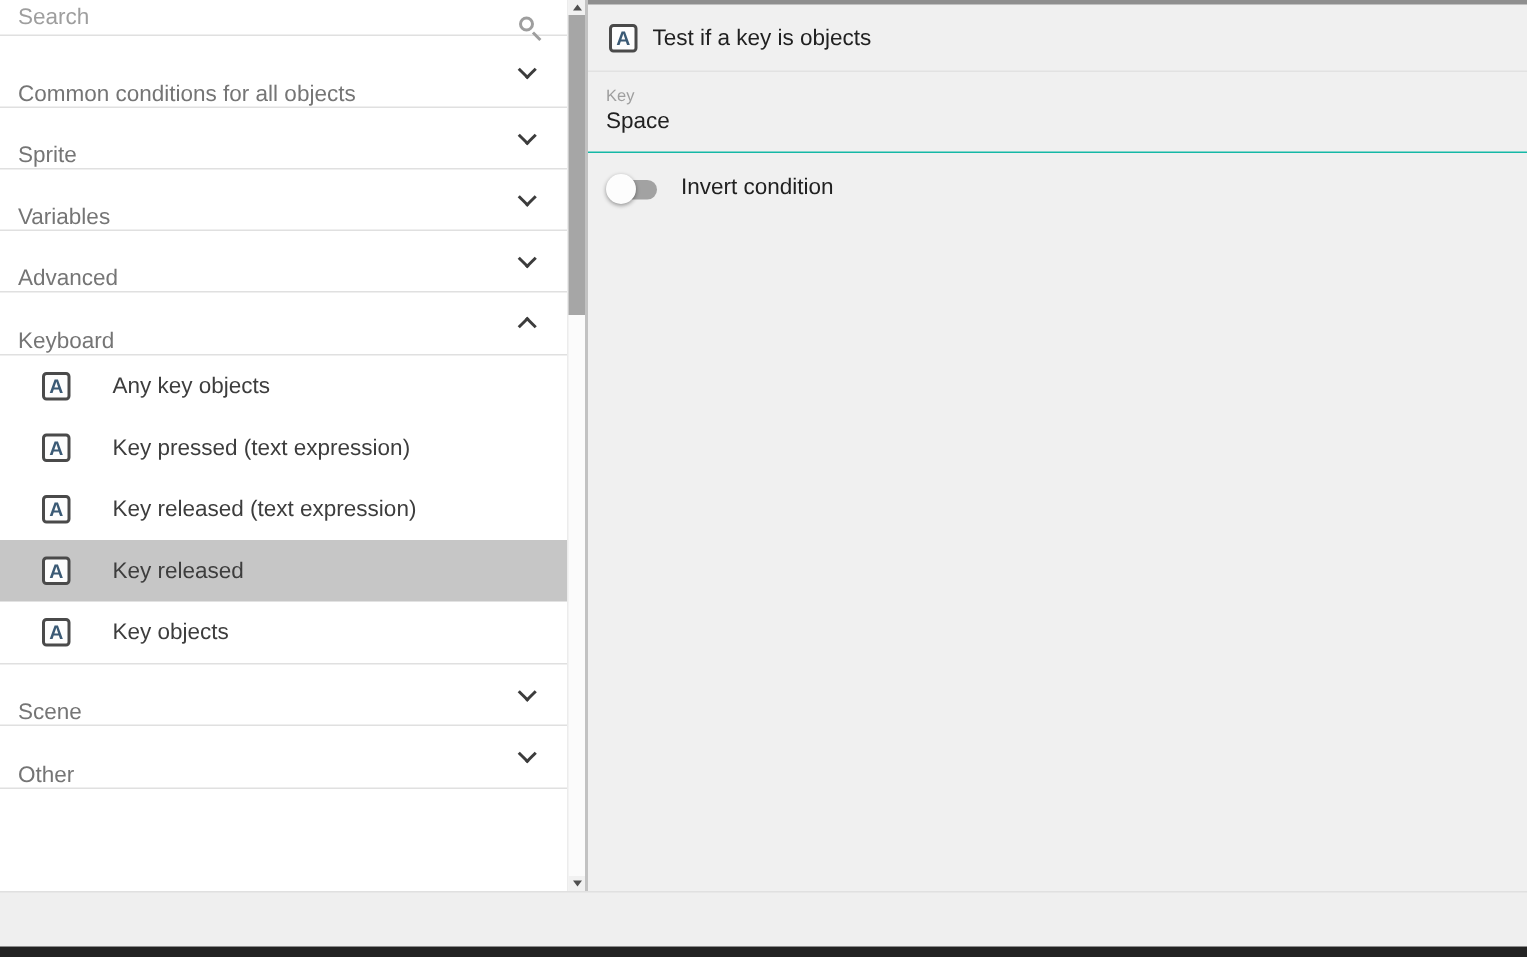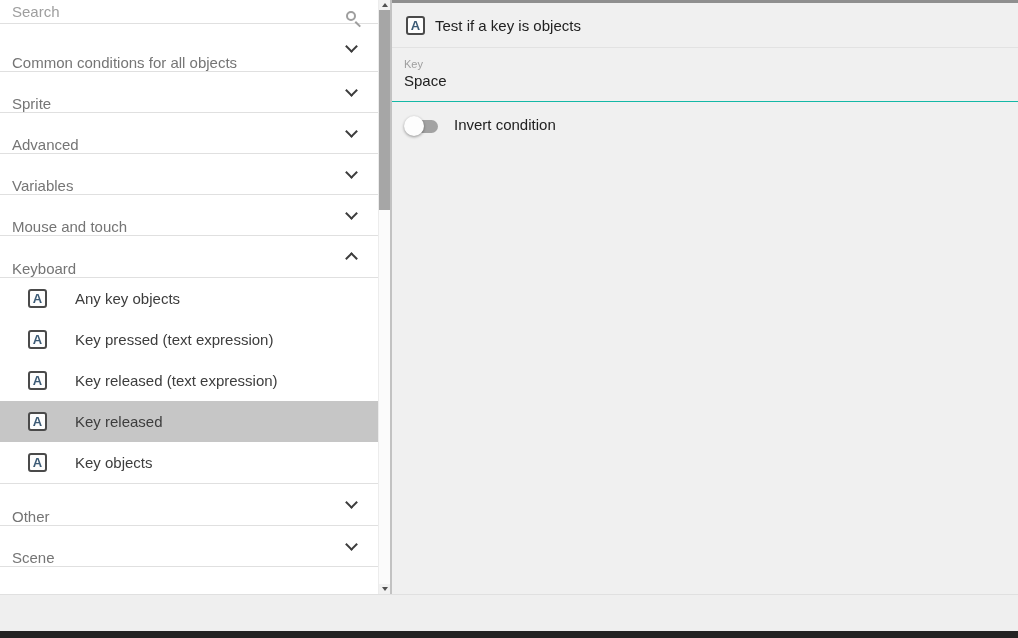--- a/index.html
+++ b/index.html
@@ -88,29 +88,25 @@
 
         <div class="acc-header tall">
           <span class="acc-label">Common conditions for all objects</span>
           <span class="chev down"></span>
         </div>
         <div class="acc-header">
           <span class="acc-label">Sprite</span>
           <span class="chev down"></span>
         </div>
         <div class="acc-header">
-          <span class="acc-label">Advanced</span>
-          <span class="chev down"></span>
-        </div>
-        <div class="acc-header">
           <span class="acc-label">Variables</span>
           <span class="chev down"></span>
         </div>
         <div class="acc-header">
-          <span class="acc-label">Mouse and touch</span>
+          <span class="acc-label">Advanced</span>
           <span class="chev down"></span>
         </div>
         <div class="acc-header" style="height:42px">
           <span class="acc-label">Keyboard</span>
           <span class="chev up"></span>
         </div>
 
         <div class="kb-items">
           <div class="kb-item">
             <span class="keycap">A</span>
@@ -127,26 +123,26 @@
           <div class="kb-item selected">
             <span class="keycap">A</span>
             <span class="item-label">Key released</span>
           </div>
           <div class="kb-item">
             <span class="keycap">A</span>
             <span class="item-label">Key objects</span>
           </div>
         </div>
 
+        <div class="acc-header">
+          <span class="acc-label">Scene</span>
+          <span class="chev down"></span>
+        </div>
         <div class="acc-header" style="height:42px">
           <span class="acc-label">Other</span>
-          <span class="chev down"></span>
-        </div>
-        <div class="acc-header">
-          <span class="acc-label">Scene</span>
           <span class="chev down"></span>
         </div>
 
         <div class="list-stub"></div>
       </div>
 
       <div class="scrollbar">
         <div class="sb-btn up">
           <span class="tri-up"></span>
         </div>

